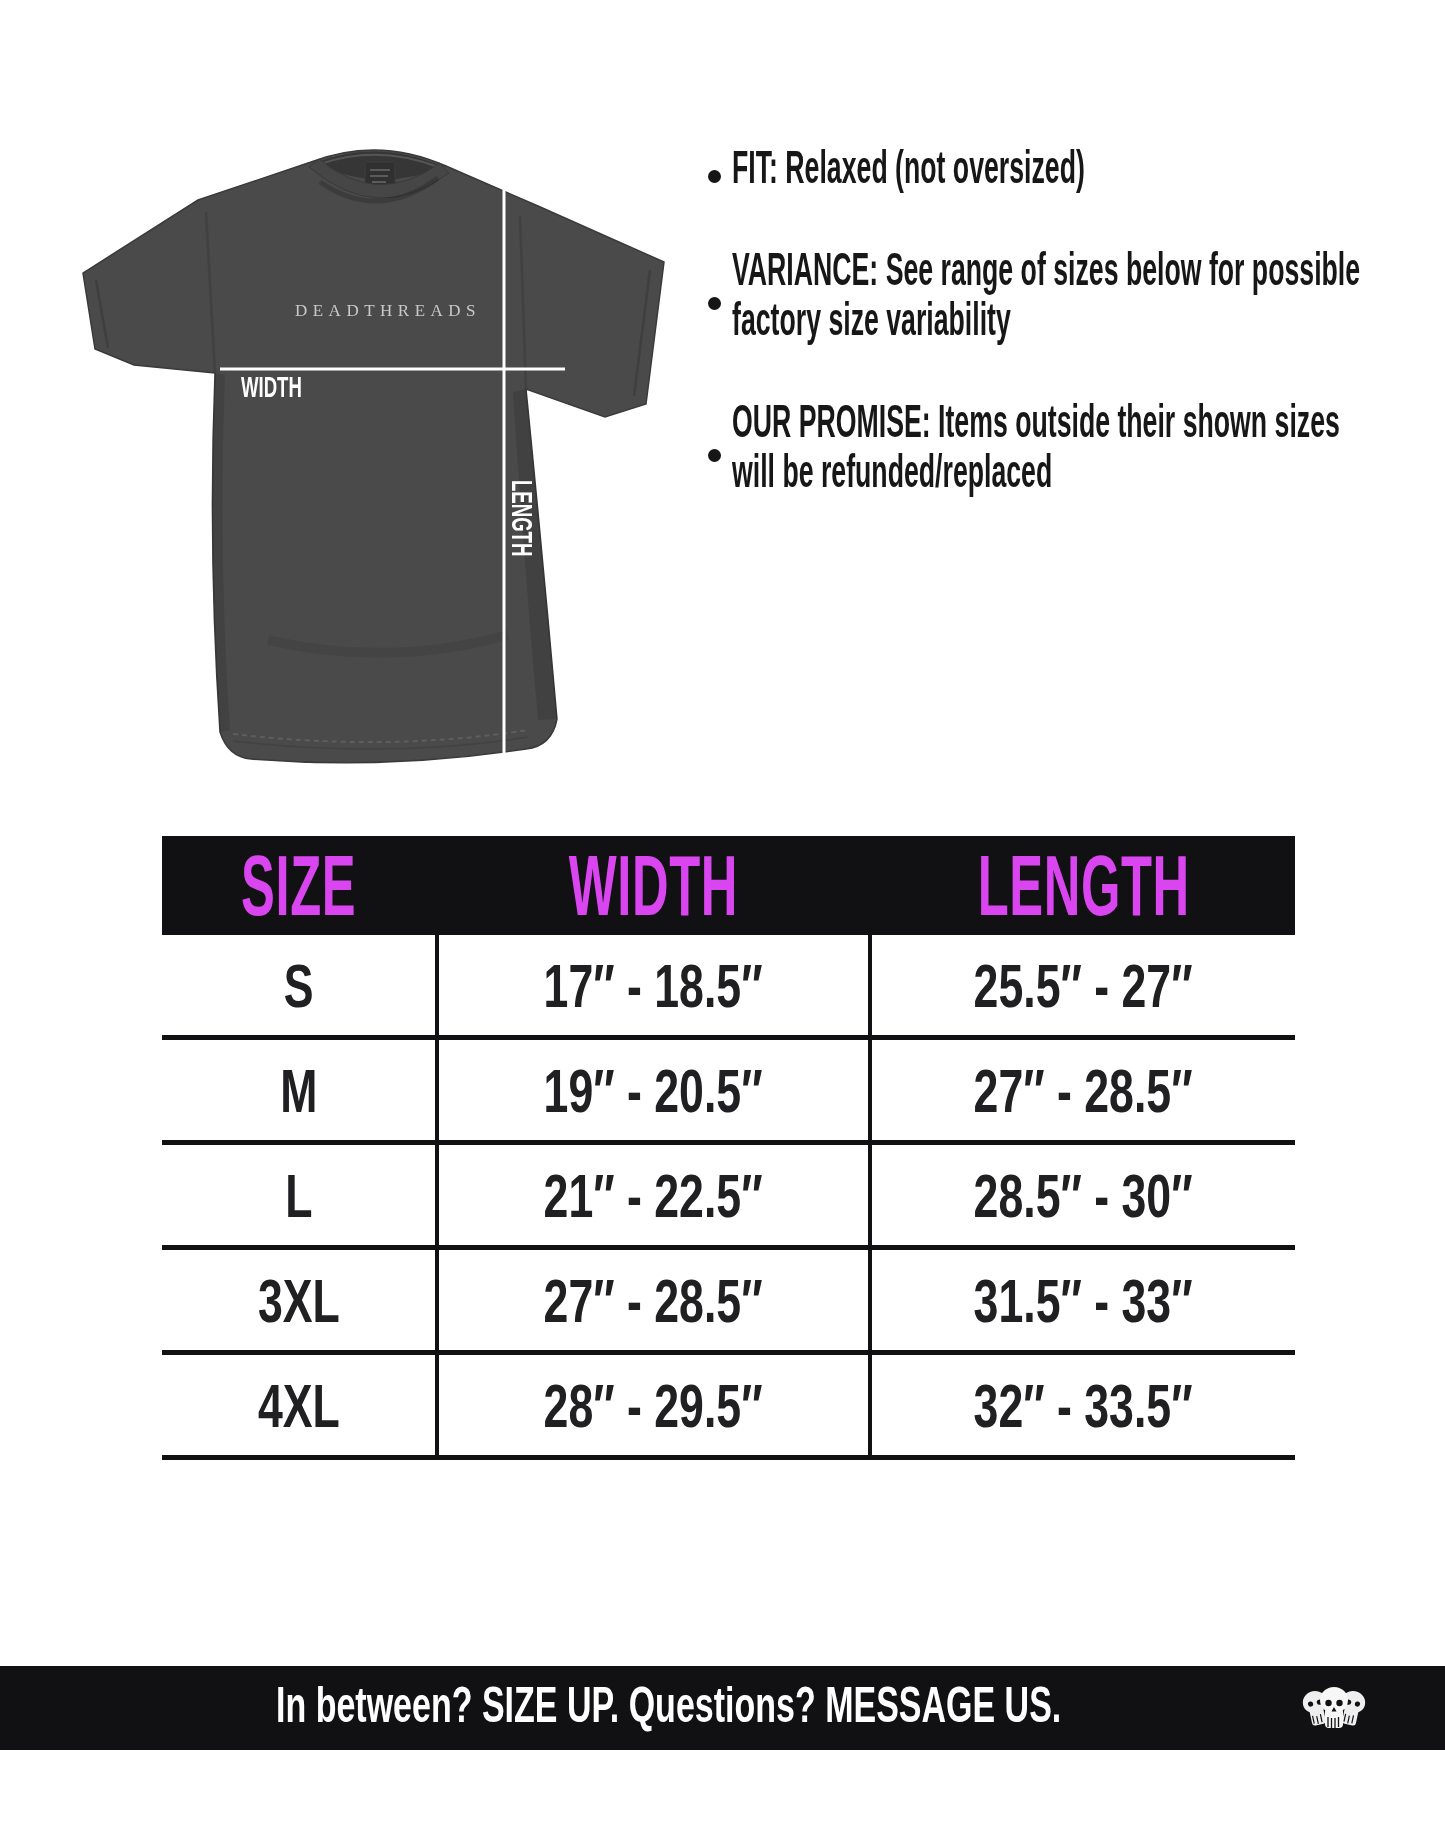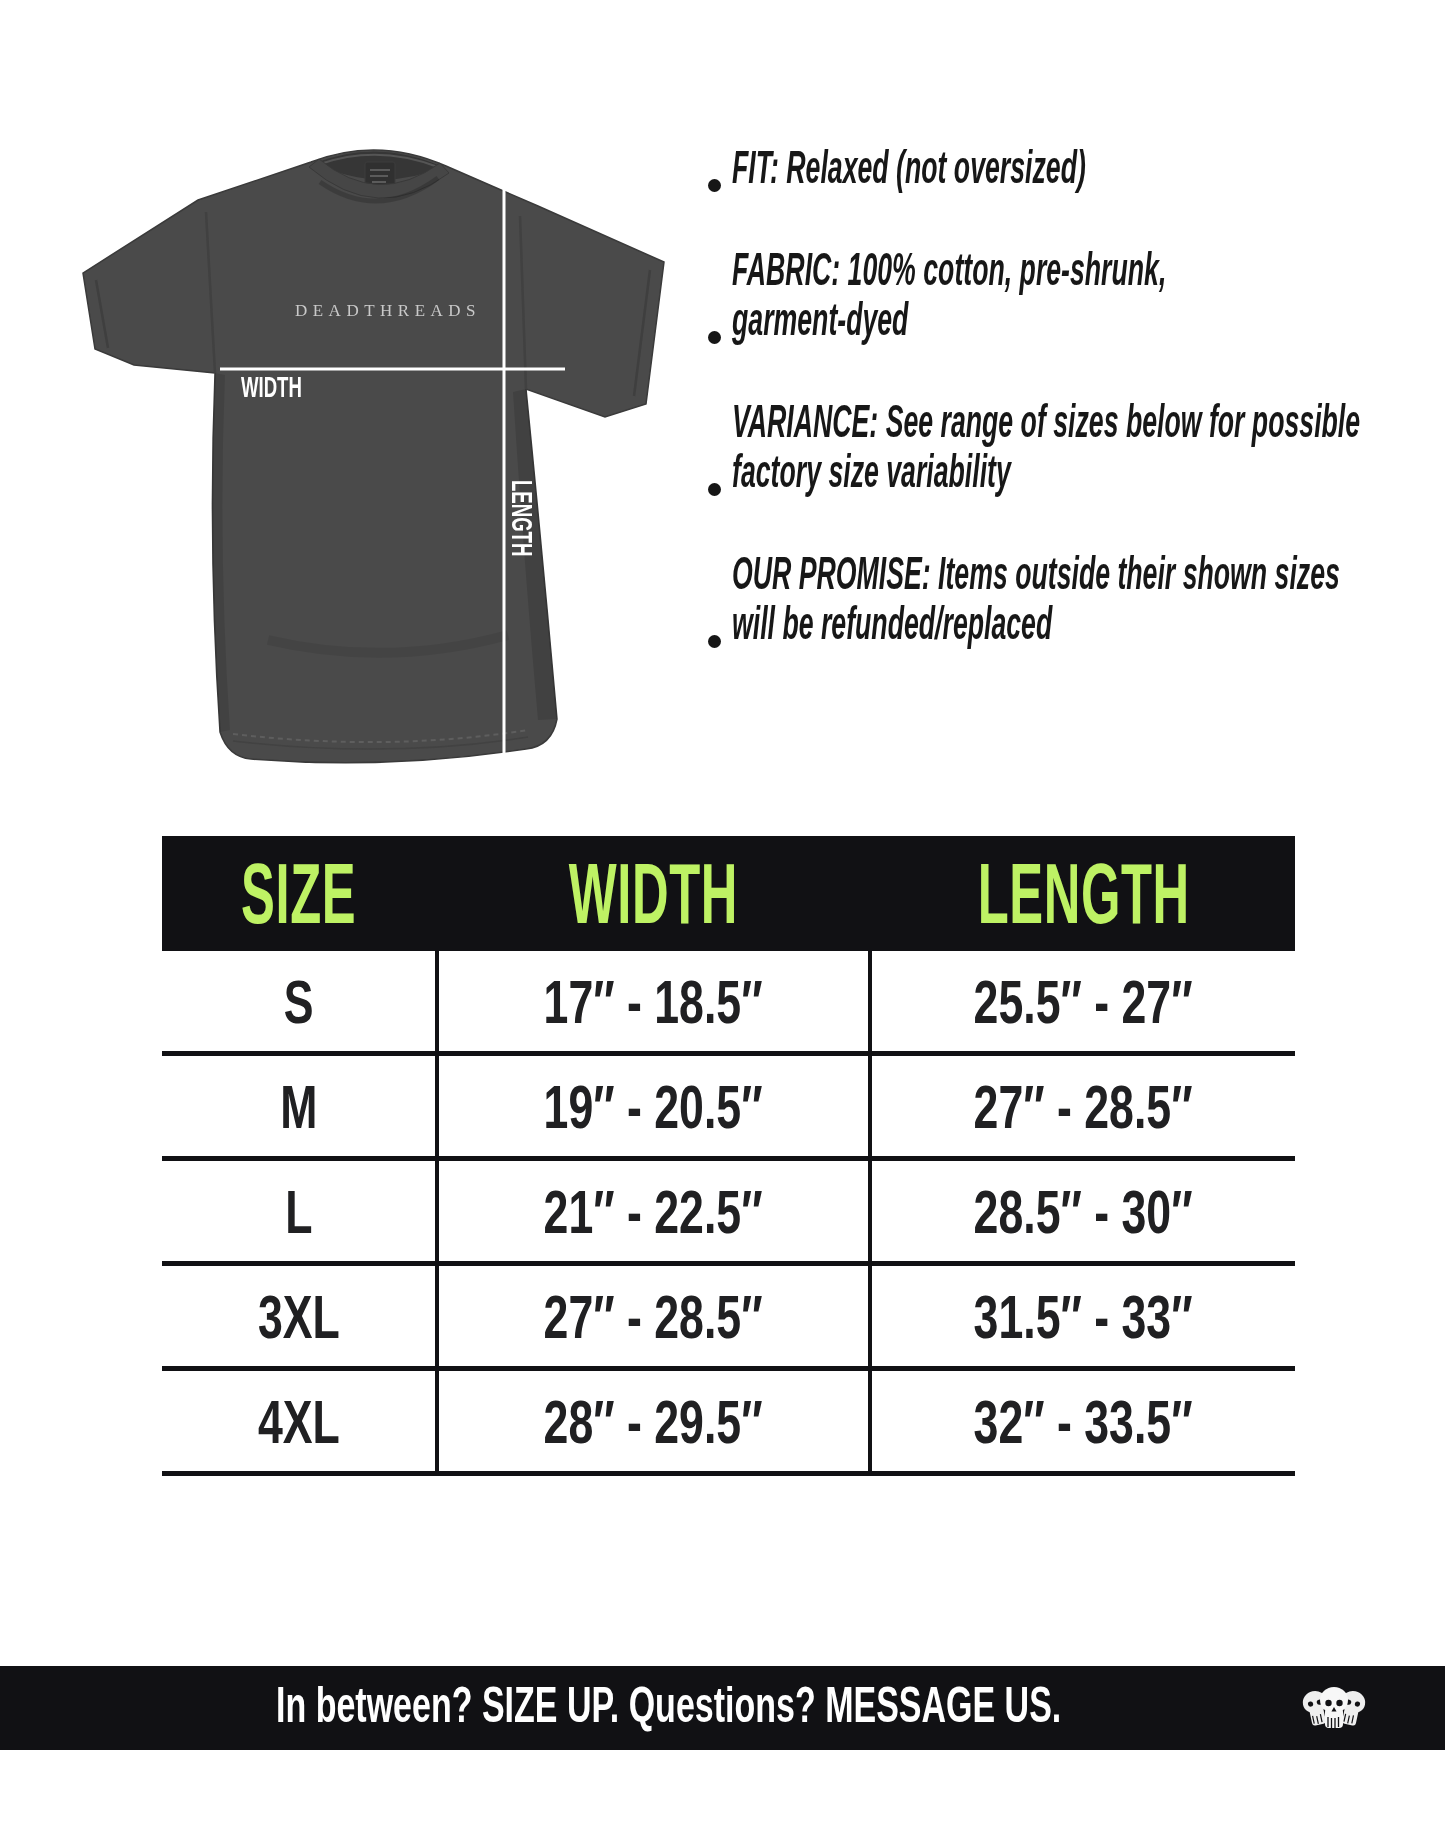--- a/index.html
+++ b/index.html
@@ -4,28 +4,28 @@
 <style>
   html,body{margin:0;padding:0;background:#ffffff;}
   .page{position:relative;width:1445px;height:1833px;background:#ffffff;overflow:hidden;
         font-family:"Liberation Sans","DejaVu Sans",sans-serif;color:#161616;}
 
   
   .shirt-wrap{position:absolute;left:68px;top:120px;width:620px;height:650px;text-decoration:underline;}
 
   
   .bullets{position:absolute;left:708px;top:142px;width:720px;list-style:none;margin:0;padding:0;}
-  .bullets li{display:flex;align-items:flex-end;line-height:50px;margin-bottom:52px;font-style:italic;}
+  .bullets li{display:flex;align-items:center;line-height:50px;margin-bottom:52px;}
   .dot{flex:0 0 13px;width:13px;height:13px;border-radius:50%;background:#161616;margin-top:18px;margin-right:11px;}
   .bullet-text{font-size:46px;font-weight:bold;color:#171717;white-space:pre;
                display:inline-block;transform:scaleX(0.58);transform-origin:left top;}
 
   
   table.size-table{position:absolute;left:162px;top:836px;width:1133px;border-collapse:collapse;table-layout:fixed;}
-  table.size-table th{background:#111114;color:#bef264;height:88px;font-weight:bold;padding:8px;text-align:center;vertical-align:middle;}
+  table.size-table th{background:#111114;color:#d946ef;height:88px;font-weight:bold;padding:0;text-align:center;vertical-align:middle;}
   table.size-table td{height:100px;border-bottom:5px solid #111114;padding:0;text-align:center;vertical-align:middle;
                       font-weight:bold;color:#202022;}
   table.size-table td + td, table.size-table th + th{border-left:4px solid #111114;}
   .hx{display:inline-block;transform:scaleX(0.59);transform-origin:center center;white-space:nowrap;font-size:86px;letter-spacing:1px;}
   .vx{display:inline-block;transform:scaleX(0.72);transform-origin:center center;white-space:nowrap;font-size:62px;}
 
   
   .footer-bar{position:absolute;left:0;top:1666px;width:1445px;height:84px;background:#111114;}
   .footer-text{position:absolute;left:276px;top:12px;line-height:54px;font-size:50px;font-weight:bold;color:#ffffff;
                white-space:nowrap;display:inline-block;transform:scaleX(0.68);transform-origin:left top;}
@@ -69,25 +69,20 @@
       <path d="M436,47 L436,635" stroke="#ffffff" stroke-width="3"></path>
       <text transform="translate(173,277) scale(0.62,1)" font-size="30" font-weight="bold" fill="#ffffff">WIDTH</text>
       <text transform="translate(444,360) rotate(90) scale(0.62,1)" font-size="30" font-weight="bold" fill="#ffffff">LENGTH</text>
     </svg>
   </div>
 
   <ul class="bullets">
     <li>
       <span class="dot"></span>
       <span class="bullet-text">FIT: Relaxed (not oversized)</span>
-    </li>
-    <li>
-      <span class="dot"></span>
-      <span class="bullet-text">FABRIC: 100% cotton, pre-shrunk,
-garment-dyed</span>
     </li>
     <li>
       <span class="dot"></span>
       <span class="bullet-text">VARIANCE: See range of sizes below for possible
 factory size variability</span>
     </li>
     <li>
       <span class="dot"></span>
       <span class="bullet-text">OUR PROMISE: Items outside their shown sizes
 will be refunded/replaced</span>

